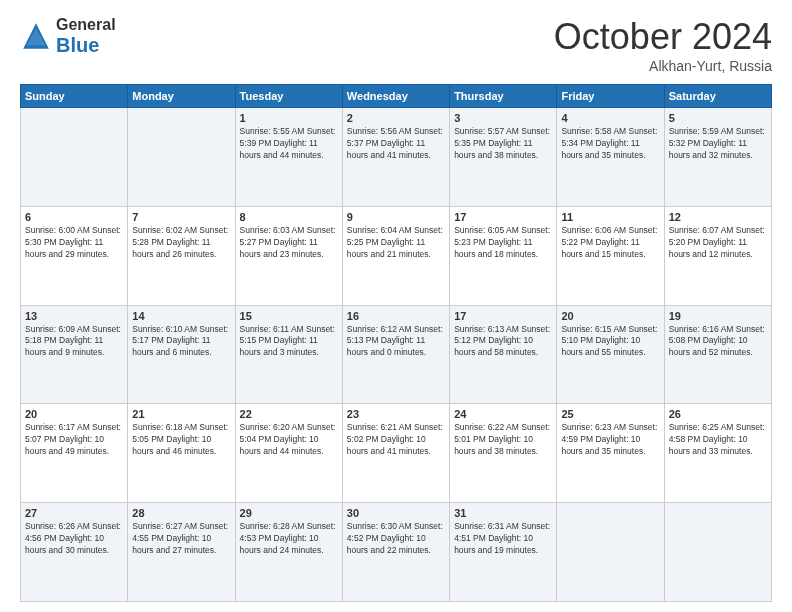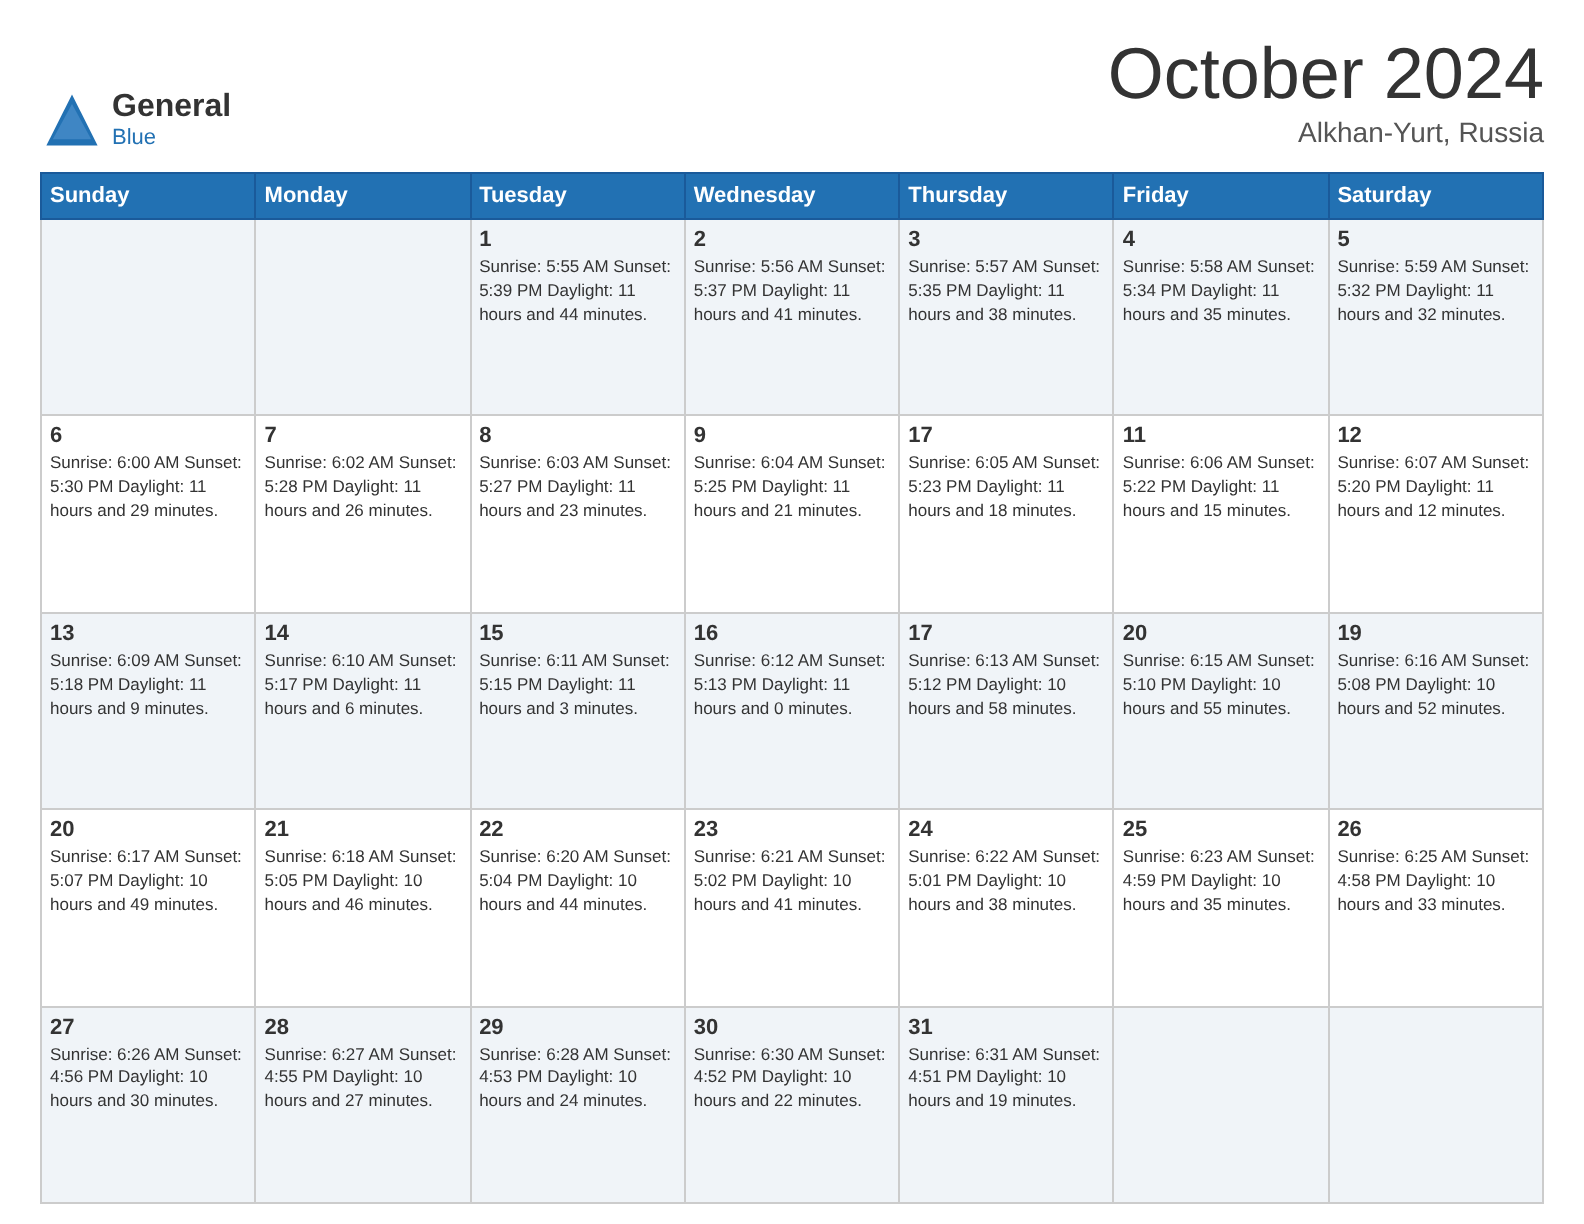--- a/index.html
+++ b/index.html
@@ -20,35 +20,34 @@
     .header {
       display: flex;
       justify-content: space-between;
       align-items: flex-start;
       margin-bottom: 10px;
     }
     .logo {
       display: flex;
       align-items: center;
       gap: 4px;
-      margin-top: 28px;
     }
     .logo-text {
       display: flex;
       flex-direction: column;
       line-height: 1.1;
     }
     .logo-general {
       font-size: 16px;
       font-weight: bold;
       color: #333;
     }
     .logo-blue {
-      font-size: 11px;
-      font-weight: normal;
+      font-size: 20px;
+      font-weight: bold;
       color: #2271b3;
     }
     .logo-icon {
       width: 32px;
       height: 32px;
     }
     .title-block {
       text-align: right;
     }
     .month-title {

